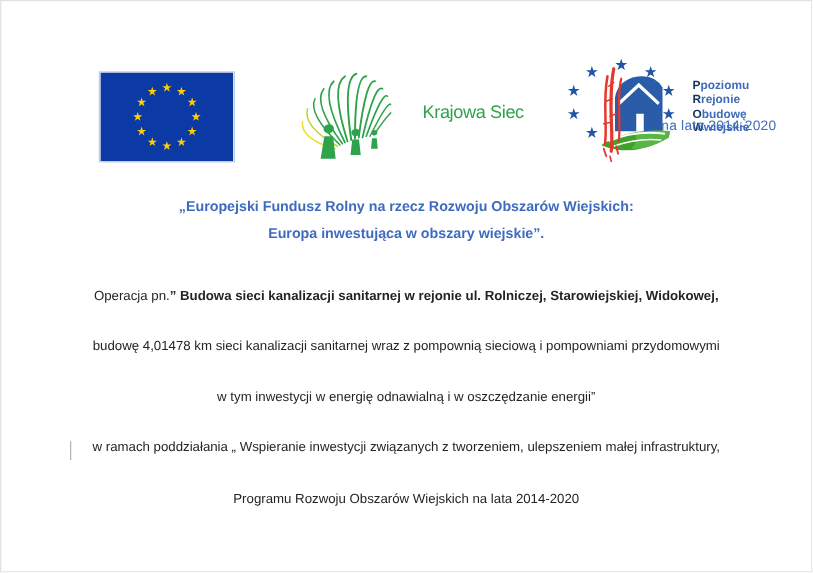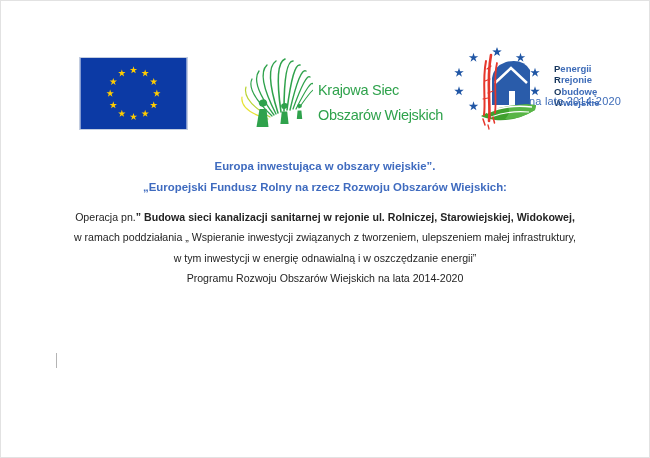--- a/index.html
+++ b/index.html
@@ -4,21 +4,21 @@
 <style>
   html,body{margin:0;padding:0;background:#fff;}
   .page{
     position:relative;width:650px;height:458px;background:#fff;
     border:1px solid #e2e2e2;box-sizing:border-box;overflow:hidden;
     font-family:"Liberation Sans",sans-serif;
   }
   
   .eu-flag{position:absolute;left:78px;top:56px;}
   .eu-flag svg{display:block;border:1px solid var(--flag-border);}
-  .ksow{position:absolute;left:237px;top:52px;display:flex;}
+  .ksow{position:absolute;left:237px;top:52px;display:flex;gap:20px;}
   .ksow svg{display:block;}
   .ksow-text{
     margin-left:5px;padding-top:25px;color:var(--ksow-green);
     font-size:14.5px;line-height:25px;letter-spacing:-0.3px;white-space:nowrap;
   }
   .prow{position:absolute;left:452px;top:46px;width:195px;height:90px;}
   .prow svg{display:block;position:absolute;left:0;top:0;}
   .prow-words{
     position:absolute;left:101px;top:16px;font-size:9.5px;font-weight:bold;
     line-height:11.4px;color:var(--prow-blue);white-space:nowrap;
@@ -30,21 +30,21 @@
   }
   
   .heading{
     position:absolute;top:155px;left:0;width:100%;text-align:center;
     color:var(--heading-blue);font-weight:bold;font-size:11.4px;line-height:20.5px;
   }
   .bodytext{
     position:absolute;top:206px;left:0;width:100%;text-align:center;
     font-size:10.6px;line-height:20.4px;color:var(--text-color);
   }
-  .tline{white-space:nowrap;}
+  .tline{white-space:nowrap;margin-top:20px;}
   .tline .b{font-weight:bold;}
   .caret{position:absolute;left:55px;top:352px;width:1px;height:15px;background:var(--caret-color);}
 </style>
 </head>
 <body>
 
 <div class="page">
 
   <div class="eu-flag">
     <svg width="107" height="71" viewBox="0 0 109 73">
@@ -90,21 +90,20 @@
         <ellipse cx="25" cy="50" rx="4.2" ry="3.6" transform="rotate(-15 25 50)"></ellipse>
         <path d="M21.5,56 L28.5,56 L30.5,74 L18.5,74 Z"></path>
         <ellipse cx="46.5" cy="53" rx="3.4" ry="2.9" transform="rotate(-15 46.5 53)"></ellipse>
         <path d="M43.8,58.5 L49.2,58.5 L50.6,71 L42.4,71 Z"></path>
         <ellipse cx="61.5" cy="53" rx="2.4" ry="2.1"></ellipse>
         <path d="M59.6,57.5 L63.4,57.5 L64.2,66 L58.8,66 Z"></path>
       </g>
     </svg>
     <div class="ksow-text">
       <div>Krajowa Siec</div>
-      <div>Obszarów Wiejskich</div>
     </div>
   </div>
 
   <div class="prow">
     <svg width="90" height="84" viewBox="0 0 90 84">
       <g style="fill:var(--prow-star-blue)">
         <use href="#star" x="44" y="5" transform="scale(1)"></use>
         <g transform="translate(44,5) scale(1.25)">
             <use href="#star"></use>
           </g>
@@ -147,35 +146,36 @@
         <path d="M34,22 l4,-3" stroke-width="1.2"></path>
         <path d="M32,34 l5,-2" stroke-width="1.2"></path>
         <path d="M35,46 l5,-2" stroke-width="1.2"></path>
         <path d="M30,52 l5,-1" stroke-width="1.2"></path>
         <path d="M30,72 l2,6" stroke-width="1.5"></path>
         <path d="M40,70 l1.5,6" stroke-width="1.5"></path>
         <path d="M35,78 l1,4" stroke-width="1.3"></path>
       </g>
     </svg>
     <div class="prow-words">
-        <div><span class="ini">P</span><span>energii</span></div>
+        <div><span class="ini">P</span><span>poziomu</span></div>
         <div><span class="ini">R</span><span>rejonie</span></div>
         <div><span class="ini">O</span><span>budowę</span></div>
         <div><span class="ini">W</span><span>wiejskie</span></div>
       </div>
     <div class="prow-subtitle">na lata 2014-2020</div>
   </div>
 
   <div class="heading">
+    <div>„Europejski Fundusz Rolny na rzecz Rozwoju Obszarów Wiejskich:</div>
     <div>Europa inwestująca w obszary wiejskie”.</div>
-    <div>„Europejski Fundusz Rolny na rzecz Rozwoju Obszarów Wiejskich:</div>
   </div>
 
   <div class="bodytext">
       <div class="tline"><span>Operacja pn.</span><span class="b">” Budowa sieci kanalizacji sanitarnej w rejonie ul. Rolniczej, Starowiejskiej, Widokowej,</span></div>
+      <div class="tline"><span>budowę 4,01478 km sieci kanalizacji sanitarnej wraz z pompownią sieciową i pompowniami przydomowymi</span></div>
+      <div class="tline"><span>w tym inwestycji w energię odnawialną i w oszczędzanie energii”</span></div>
       <div class="tline"><span>w ramach poddziałania „ Wspieranie inwestycji związanych z tworzeniem, ulepszeniem małej infrastruktury,</span></div>
-      <div class="tline"><span>w tym inwestycji w energię odnawialną i w oszczędzanie energii”</span></div>
       <div class="tline"><span>Programu Rozwoju Obszarów Wiejskich na lata 2014-2020</span></div>
     </div>
 
   <div class="caret" style="display: block;"></div>
 
 </div>
 
 </body></html>

